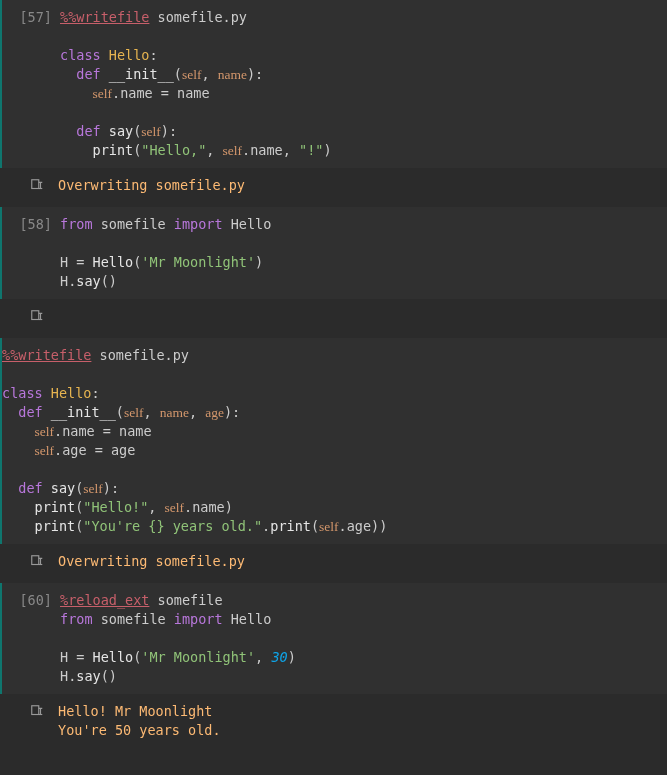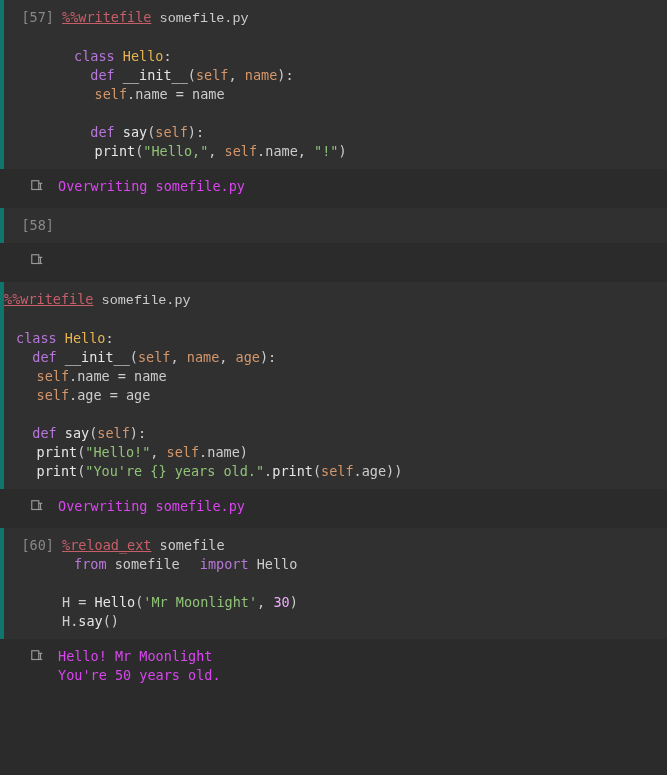--- a/index.html
+++ b/index.html
@@ -6,21 +6,21 @@
   body {
     background: #2b2b2b;
     font-family: "Menlo", "Consolas", "DejaVu Sans Mono", monospace;
     font-size: 13.5px;
     line-height: 19px;
     color: #ccc;
     width: 667px;
   }
   .cell-input {
     background: #303030;
-    border-left: 4px solid #0f766e;
+    border-left: 2px solid #0f766e;
     display: flex;
     padding: 8px 0 8px 0;
   }
   .cell-output {
     background: #2b2b2b;
     display: flex;
     padding: 8px 0 8px 0;
   }
   .prompt {
     width: 58px;
@@ -45,35 +45,35 @@
     height: 14px;
     vertical-align: -2px;
   }
   .code {
     white-space: pre;
     color: #ccc;
     flex: 1;
   }
   .output-text {
     white-space: pre;
-    color: #d946ef;
+    color: #fdba74;
     flex: 1;
   }
 
   
   .c-magic   { color: #c75f6a; text-decoration: underline; } 
-  .c-kw      { color: #b877db; margin-left: 12px; } 
+  .c-kw      { color: #b877db; } 
   .c-name    { color: #e6b450; } 
   .c-fn      { color: #e5e5e5; } 
-  .c-param   { color: #d4976c; } 
+  .c-param   { color: #d4976c; font-family: Liberation Serif, serif; } 
   .c-str     { color: #90c378; } 
   .c-punc    { color: #ccc; }
   .c-plain   { color: #ccc; }
-  .c-num     { color: #f0abfc; }
-  .c-file    { color: #ccc; font-family: Liberation Mono, monospace; }
+  .c-num     { color: #0ea5e9; font-style: italic; }
+  .c-file    { color: #ccc; }
 
   .gap { height: 4px; background: #2b2b2b; }
 </style>
 </head>
 <body>
 
 <div class="cell-input">
   <div class="prompt prompt-in">[57]</div>
   <div class="code"><span class="c-magic">%%writefile</span><span class="c-plain"> </span><span class="c-file">somefile.py</span>
 
@@ -91,20 +91,24 @@
         <path d="M10 5 L14 5 M12 5 L12 12"></path>
         <path d="M10 12 L14 12"></path>
     </svg>
   </div>
   <div class="output-text">Overwriting somefile.py</div>
 </div>
 <div class="gap"></div>
 
 <div class="cell-input">
   <div class="prompt prompt-in">[58]</div>
+  <div class="code"><span class="c-kw">from</span><span class="c-plain"> somefile </span><span class="c-kw">import</span><span class="c-plain"> Hello</span>
+
+<span class="c-plain">H </span><span class="c-punc">= </span><span class="c-fn">Hello</span><span class="c-punc">(</span><span class="c-str">'Mr Moonlight'</span><span class="c-punc">)</span>
+<span class="c-plain">H</span><span class="c-punc">.</span><span class="c-fn">say</span><span class="c-punc">()</span></div>
 </div>
 <div class="cell-output">
   <div class="out-icon">
     <svg viewBox="0 0 16 16" fill="none" stroke="currentColor" stroke-width="1.3">
       <rect x="2" y="2" width="8" height="10"></rect>
         <path d="M10 5 L14 5 M12 5 L12 12"></path>
         <path d="M10 12 L14 12"></path>
     </svg>
   </div>
 </div>

